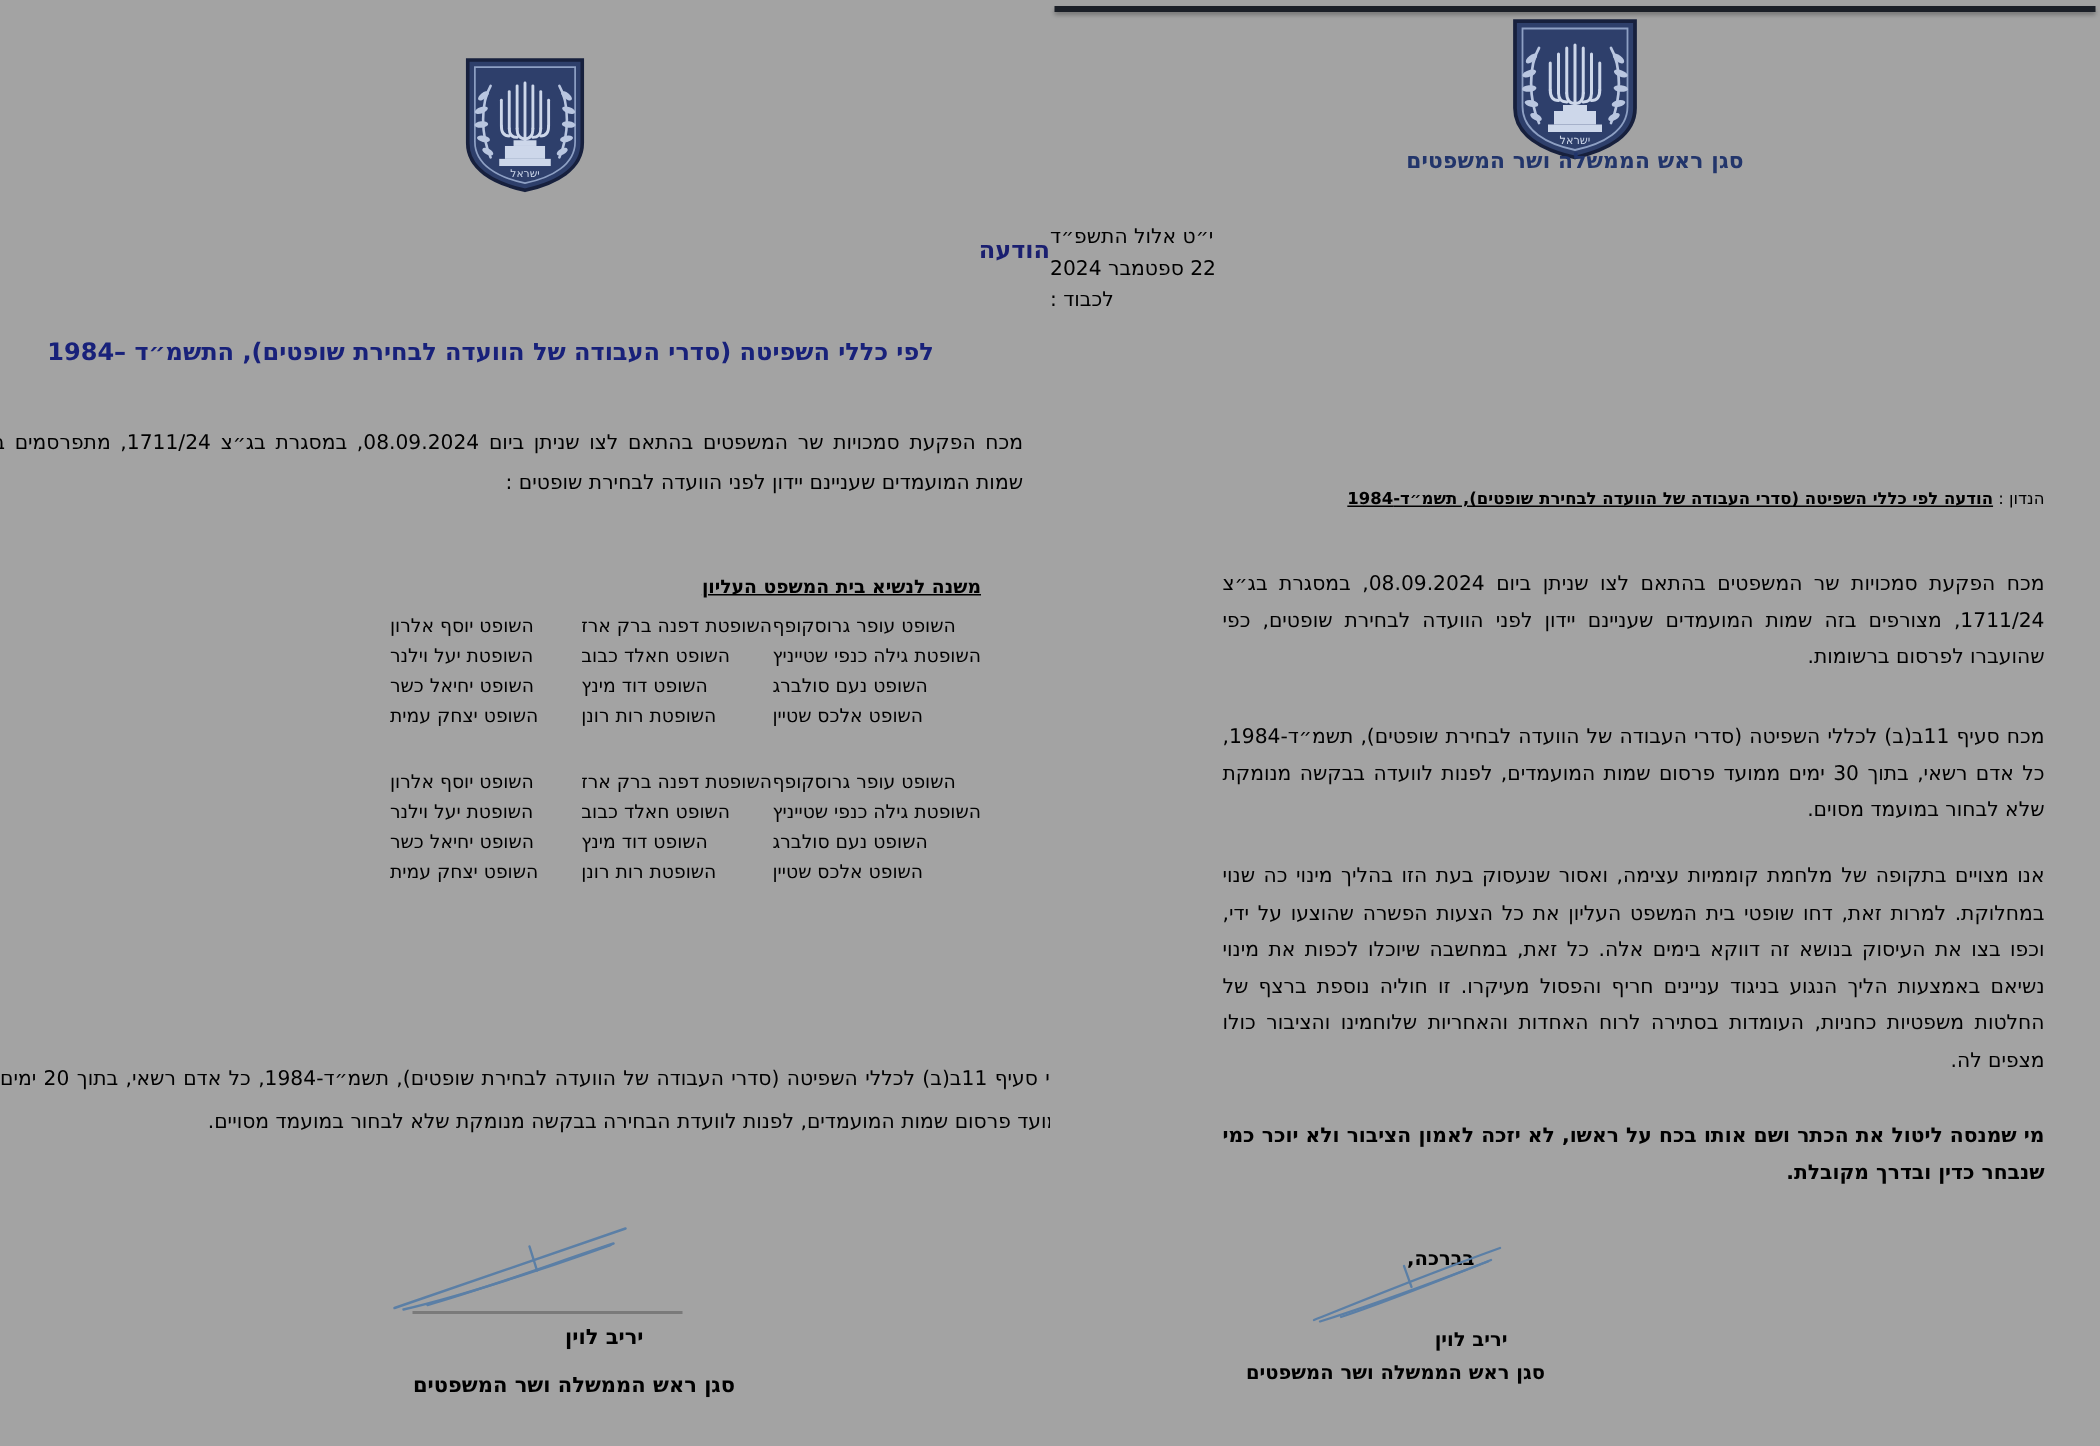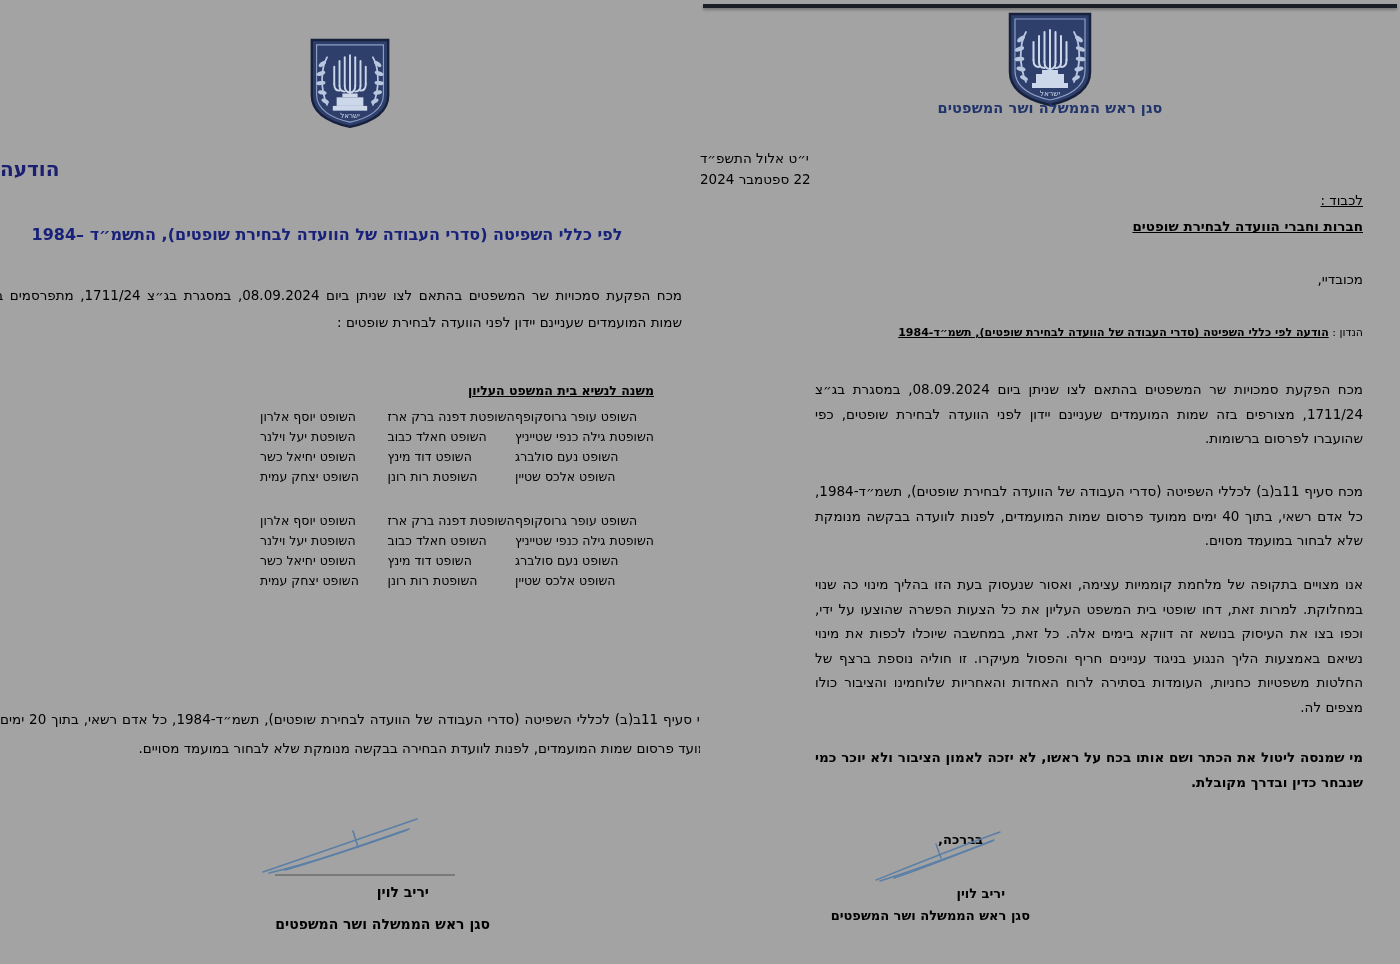--- a/index.html
+++ b/index.html
@@ -45,23 +45,22 @@
     font-size: 14.5px; font-weight: bold; color: #22356b;
     letter-spacing: 0.1px;
   }
   .l-date {
     position: absolute; top: 148px; right: 0; width: 100%;
     text-align: left; padding-right: 460px;
     font-size: 13.5px; line-height: 21px;
   }
   .l-to-label {
     position: absolute; top: 192px; right: 0; width: 100%;
-    text-align: right; padding-right: 37px;
+    text-align: left; padding-right: 37px;
     font-size: 13.5px;
-    text-decoration: underline;
   }
   .l-to-value {
     position: absolute; top: 218px; right: 0; width: 100%;
     text-align: right; padding-right: 37px;
     font-size: 13.5px; font-weight: bold; text-decoration: underline;
   }
   .l-greeting {
     position: absolute; top: 271px; right: 0; width: 100%;
     text-align: right; padding-right: 37px;
     font-size: 13.5px;
@@ -99,22 +98,22 @@
     font-size: 13px; font-weight: bold;
   }
   .l-signature {
     position: absolute; top: 824px; right: 368px;
     width: 160px; height: 62px;
   }
 
   
   .r-heading {
     position: absolute; top: 157px; right: 0; width: 100%;
-    text-align: left;
-    font-size: 20px; font-weight: bold; color: #1a1f70;
+    text-align: right;
+    font-size: 16px; font-weight: bold; color: #1a1f70;
   }
   .r-title {
     position: absolute; top: 225px; right: 0; width: 100%;
     text-align: center;
     font-size: 16px; font-weight: bold; color: #18217a;
     white-space: nowrap;
     padding-right: 46px;
   }
   .r-intro {
     position: absolute; top: 282px; right: 18px; width: 700px;
@@ -213,30 +212,28 @@
   </div>
 
   <div class="l-org-title">סגן ראש הממשלה ושר המשפטים</div>
 
   <div class="l-date">
     <div>י״ט אלול התשפ״ד</div>
     <div>22 ספטמבר 2024</div>
   </div>
 
   <div class="l-to-label">לכבוד :</div>
-  <div class="l-to-value">חברות וחברי הוועדה לבחירת שופטים</div>
-  <div class="l-greeting">מכובדיי,</div>
 
   <div class="l-subject">
     <span class="lbl">הנדון :</span>
     <span class="val">הודעה לפי כללי השפיטה (סדרי העבודה של הוועדה לבחירת שופטים), תשמ״ד-1984</span>
   </div>
 
   <div class="l-body" id="l-p1">מכח הפקעת סמכויות שר המשפטים בהתאם לצו שניתן ביום 08.09.2024, במסגרת בג״צ 1711/24, מצורפים בזה שמות המועמדים שעניינם יידון לפני הוועדה לבחירת שופטים, כפי שהועברו לפרסום ברשומות.</div>
-  <div class="l-body" id="l-p2">מכח סעיף 11ב(ב) לכללי השפיטה (סדרי העבודה של הוועדה לבחירת שופטים), תשמ״ד-1984, כל אדם רשאי, בתוך 40 ימים ממועד פרסום שמות המועמדים, לפנות לוועדה בבקשה מנומקת שלא לבחור במועמד מסוים.</div>
+  <div class="l-body" id="l-p2">מכח סעיף 11ב(ב) לכללי השפיטה (סדרי העבודה של הוועדה לבחירת שופטים), תשמ״ד-1984, כל אדם רשאי, בתוך 30 ימים ממועד פרסום שמות המועמדים, לפנות לוועדה בבקשה מנומקת שלא לבחור במועמד מסוים.</div>
   <div class="l-body" id="l-p3">אנו מצויים בתקופה של מלחמת קוממיות עצימה, ואסור שנעסוק בעת הזו בהליך מינוי כה שנוי במחלוקת. למרות זאת, דחו שופטי בית המשפט העליון את כל הצעות הפשרה שהוצעו על ידי, וכפו בצו את העיסוק בנושא זה דווקא בימים אלה. כל זאת, במחשבה שיוכלו לכפות את מינוי נשיאם באמצעות הליך הנגוע בניגוד עניינים חריף והפסול מעיקרו. זו חוליה נוספת ברצף של החלטות משפטיות כחניות, העומדות בסתירה לרוח האחדות והאחריות שלוחמינו והציבור כולו מצפים לה.</div>
   <div class="l-body" id="l-p4">מי שמנסה ליטול את הכתר ושם אותו בכח על ראשו, לא יזכה לאמון הציבור ולא יוכר כמי שנבחר כדין ובדרך מקובלת.</div>
 
   <div class="l-sign-greet">בברכה,</div>
 
   <svg class="l-signature" viewBox="0 0 160 62">
     <g fill="none" stroke="#5b7fa6" stroke-width="1.5" stroke-linecap="round">
       <path d="M4 56 C34 44 78 26 128 8"></path>
       <path d="M8 57 C40 47 86 30 120 17"></path>
       <path d="M22 54 C52 44 92 28 122 16"></path>

